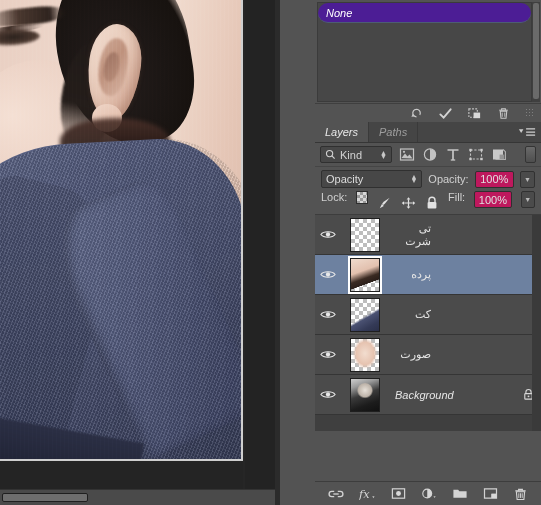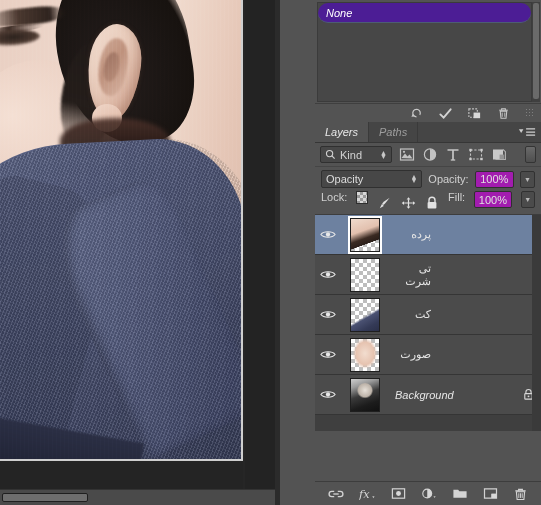--- a/index.html
+++ b/index.html
@@ -248,21 +248,21 @@
     padding:0 6px; background:#535353;
   }
   .blend-select {
     width:108px; height:18px; padding:0 4px;
     background:#474747; border:1px solid #303030; border-radius:2px;
     display:flex; align-items:center; color:#dcdcdc; font-size:11px;
   }
   .blend-select .lbl { flex:1; }
   .minilabel { font-size:11px; color:#d0d0d0; }
   .numbox {
-    width:42px; height:17px; background:#a21caf; border:1px solid #303030;
+    width:42px; height:17px; background:#be185d; border:1px solid #303030;
     display:flex; align-items:center; justify-content:center;
     color:#e0e0e0; font-size:11px; border-radius:2px;
   }
   .numarrow {
     width:16px; height:17px; background:#4b4b4b; border:1px solid #313131;
     display:flex; align-items:center; justify-content:center;
     color:#b9b9b9; font-size:7px; border-radius:2px;
   }
 
   .lock-row {
@@ -517,49 +517,49 @@
             <rect x="2.6" y="6" width="8.8" height="6.6" rx="1" fill="#e2e2e2"></rect>
           </svg>
         </span>
         <span class="minilabel" style="margin-left:auto;">Fill:</span>
         <div class="numbox">100%</div>
         <div class="numarrow">▼</div>
       </div>
 
       <div class="layer-list">
 
+        <div class="layer-row">
+          <div class="eye-cell">
+            <svg width="16" height="11" viewBox="0 0 18 12">
+              <path d="M1 6c3-4 13-4 16 0-3 4-13 4-16 0Z" fill="none" stroke="#e8e8e8" stroke-width="1.2"></path>
+              <circle cx="9" cy="6" r="2.4" fill="#e8e8e8"></circle>
+            </svg>
+          </div>
+          <div class="thumb-cell">
+            <div class="thumb">
+                <div class="art"></div>
+              </div>
+          </div>
+          <div class="layer-name">تی شرت</div>
+          <div class="lock-cell"></div>
+        </div>
+
         <div class="layer-row selected">
           <div class="eye-cell">
             <svg width="16" height="11" viewBox="0 0 18 12">
               <path d="M1 6c3-4 13-4 16 0-3 4-13 4-16 0Z" fill="none" stroke="#e8e8e8" stroke-width="1.2"></path>
               <circle cx="9" cy="6" r="2.4" fill="#e8e8e8"></circle>
             </svg>
           </div>
           <div class="thumb-cell">
             <div class="thumb">
                 <div class="art art-hairface"></div>
               </div>
           </div>
           <div class="layer-name">پرده</div>
-          <div class="lock-cell"></div>
-        </div>
-
-        <div class="layer-row">
-          <div class="eye-cell">
-            <svg width="16" height="11" viewBox="0 0 18 12">
-              <path d="M1 6c3-4 13-4 16 0-3 4-13 4-16 0Z" fill="none" stroke="#e8e8e8" stroke-width="1.2"></path>
-              <circle cx="9" cy="6" r="2.4" fill="#e8e8e8"></circle>
-            </svg>
-          </div>
-          <div class="thumb-cell">
-            <div class="thumb">
-                <div class="art"></div>
-              </div>
-          </div>
-          <div class="layer-name">تی شرت</div>
           <div class="lock-cell"></div>
         </div>
 
         <div class="layer-row">
           <div class="eye-cell">
             <svg width="16" height="11" viewBox="0 0 18 12">
               <path d="M1 6c3-4 13-4 16 0-3 4-13 4-16 0Z" fill="none" stroke="#e8e8e8" stroke-width="1.2"></path>
               <circle cx="9" cy="6" r="2.4" fill="#e8e8e8"></circle>
             </svg>
           </div>

